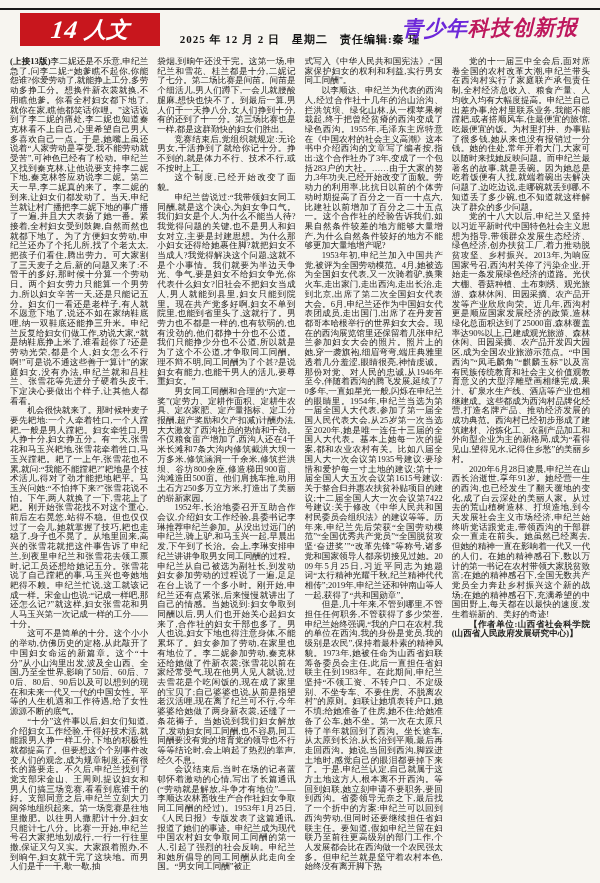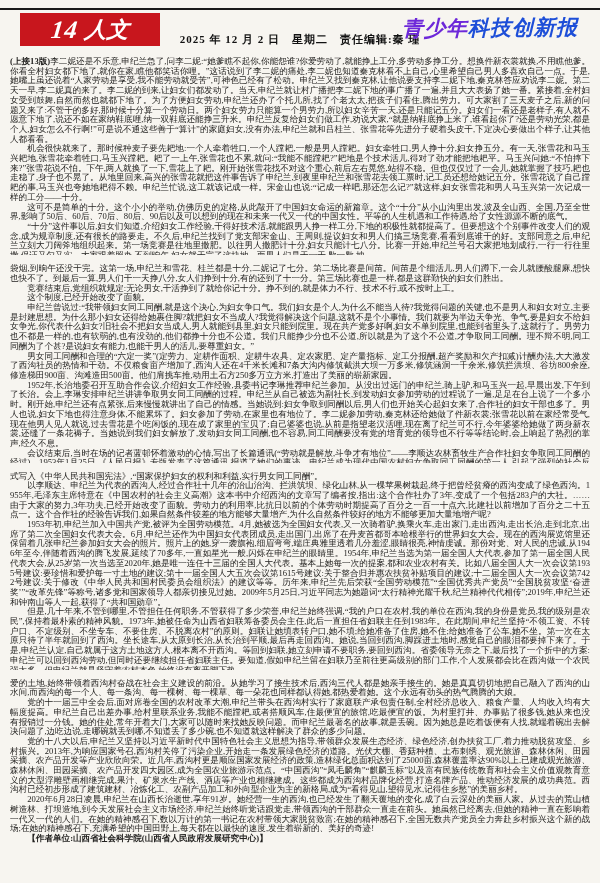--- a/index.html
+++ b/index.html
@@ -28,26 +28,26 @@
     position:absolute; left:0; right:0; top:32px; text-align:center;
     font-size:11px; font-weight:bold; letter-spacing:1px; color:#111;
   }
   .masthead {
     position:absolute; right:12px; top:14px;
     font-size:21px; font-weight:bold; font-style:italic;
     letter-spacing:1px; white-space:nowrap;
     transform:rotate(-0.5deg);
   }
   .masthead .mh-red { color:#6d28d9; }
-  .masthead .mh-blue { color:#1d4ed8;text-align:center; }
+  .masthead .mh-blue { color:#be185d;text-align:center; }
 
   
   .body-cols {
     position:absolute; top:57px; left:10px; right:10px; bottom:6px;
-    display:flex; gap:9px;flex-direction:column;
+    display:flex; gap:9px;
   }
   .col {
     flex:1 1 0; height:100%; overflow:hidden;
     font-size:8.6px; line-height:9.7px;
     text-align:justify; word-break:break-all;
     color:#232220;
   }
   .col p { text-indent:2em; }
   .col p.cont { text-indent:0; }
   .lead { font-weight:bold; }
@@ -91,21 +91,20 @@
     </div>
 
     <div class="col">
       <p class="cont">式写入《中华人民共和国宪法》,“国家保护妇女的权利和利益,实行男女同工同酬”。</p>
       <p>以李顺达、申纪兰为代表的西沟人,经过合作社十几年的治山治沟、拦洪筑坝、绿化山林,从一棵苹果树栽起,终于把曾经贫瘠的西沟变成了绿色西沟。1955年,毛泽东主席特意在《中国农村的社会主义高潮》这本书中介绍西沟的文章写了编者按,指出:这个合作社办了3年,变成了一个包括283户的大社。……由于大家的努力,3年功夫,已经开始改变了面貌。劳动力的利用率,比抗日以前的个体劳动时期提高了百分之一百一十点六,比建社以前增加了百分之二十五点一。这个合作社的经验告诉我们,如果自然条件较差的地方能够大量增产,为什么自然条件较好的地方不能够更加大量地增产呢?</p>
       <p>1953年初,申纪兰加入中国共产党,被评为全国劳动模范。4月,她被选为全国妇女代表,又一次骑着驴,换乘火车,走出家门,走出西沟,走出长治,走到北京,出席了第二次全国妇女代表大会。6月,申纪兰还作为中国妇女代表团成员,走出国门,出席了在丹麦首都哥本哈根举行的世界妇女大会。现在的西沟展览馆里还保留着几张申纪兰参加妇女大会的照片。照片上的她,穿一袭旗袍,细眉弯弯,端庄典雅里透着几分羞涩,眼睛很亮,神情虔诚。那份对党、对人民的忠诚,从1946年至今,伴随着西沟的腾飞发展,延续了70多年,一直如星光一般,闪烁在申纪兰的眼睛里。1954年,申纪兰当选为第一届全国人大代表,参加了第一届全国人民代表大会,从25岁第一次当选至2020年,她是唯一连任十三届的全国人大代表。基本上她每一次的提案,都和农业农村有关。比如八届全国人大一次会议第1935号建议:要珍惜和爱护每一寸土地的建议;第十一届全国人大五次会议第1615号建议:关于整合归并惠农扶贫补贴项目的建议;十二届全国人大一次会议第7422号建议:关于修改《中华人民共和国村民委员会组织法》的建议等等。历年来,申纪兰先后荣获“全国劳动模范”“全国优秀共产党员”“全国脱贫攻坚‘奋进奖’”“改革先锋”等称号,诸多党和国家领导人都亲切接见过她。2009年5月25日,习近平同志为她题词“太行精神光耀千秋,纪兰精神代代相传”;2019年,申纪兰还和钟南山等人一起,获得了“共和国勋章”。</p>
       <p>但是,几十年来,不管到哪里,不管担任任何职务,不管获得了多少荣誉,申纪兰始终强调,“我的户口在农村,我的单位在西沟,我的身份是党员,我的级别是农民”,保持着最朴素的精神风貌。1973年,她被任命为山西省妇联筹备委员会主任,此后一直担任省妇联主任到1983年。在此期间,申纪兰坚持“不领工资、不转户口、不定级别、不坐专车、不要住房、不脱离农村”的原则。妇联让她填表转户口,她不填;给她准备了住房,她不住;给她准备了公车,她不坐。第一次在太原只待了半年就回到了西沟。坐长途车,从太原到长治,从长治到平顺,最后再走回西沟。她说,当回到西沟,脚踩进土地时,感觉自己的眼泪都要掉下来了。于是,申纪兰认定,自己就属于这方土地这方人,根本离不开西沟。等回到妇联,她立刻申请不要职务,要回到西沟。省委领导无奈之下,最后找了一个折中的方案:申纪兰可以回到西沟劳动,但同时还要继续担任省妇联主任。要知道,假如申纪兰留在妇联乃至前往更高级别的部门工作,个人发展都会比在西沟做一个农民强太多。但申纪兰就是坚守着农村本色,始终没有离开脚下热</p>
     </div>
 
     <div class="col">
-      <p class="cont">爱的土地,始终带领着西沟村奋战在社会主义建设的前沿。从她学习了接生技术后,西沟三代人都是她亲手接生的。她是真真切切地把自己融入了西沟的山水间,而西沟的每一个人、每一条沟、每一棵树、每一棵草、每一朵花也同样都认得她,都热爱着她。这个永远有劲头的热气腾腾的大娘。</p>
       <p>党的十一届三中全会后,面对席卷全国的农村改革大潮,申纪兰带头在西沟村实行了家庭联产承包责任制,全村经济总收入、粮食产量、人均收入均有大幅度提高。申纪兰自己出差办事,给村里联系业务,我能不能蹚耙,或者搭顺风车,住最便宜的旅馆,吃最便宜的饭。为村里打井、办事贴了很多钱,她从来也没有报销过一分钱。她的住处,常年开着大门,大家可以随时来找她反映问题。而申纪兰最著名的故事,就是丢碗。因为她总是吃着饭便有人找,就端着碗出去解决问题了,边吃边说,走哪碗就丢到哪,不知道丢了多少碗,也不知道就这样解决了群众的多少问题。</p>
       <p>党的十八大以后,申纪兰又坚持以习近平新时代中国特色社会主义思想为指导,带领群众发展生态经济、绿色经济,创办扶贫工厂,着力推动脱贫攻坚、乡村振兴。2013年,为响应国家号召,西沟村关停了污染企业,开始走一条发展绿色经济的道路。光伏大棚、香菇种植、土布刺绣、观光旅游、森林休闲、田园采摘、农产品开发等产业欣欣向荣。近几年,西沟村更是顺应国家发展经济的政策,造林绿化总面积达到了25000亩,森林覆盖率达90%以上,已建成观光旅游、森林休闲、田园采摘、农产品开发四大园区,成为全国农业旅游示范点。“中国西沟”“凤毛麟角”“麒麟玉标”以及富有民族传统教育和社会主义价值观教育意义的大型浮雕壁画相继完成,果汁、矿泉水生产线、酒店等产业也相继建成。这些都成为西沟村品牌化经营,打造名牌产品、推动经济发展的成功典范。西沟村已经初步形成了建筑建材、冶炼化工、农副产品加工和外向型企业为主的新格局,成为“看得见山,望得见水,记得住乡愁”的美丽乡村。</p>
       <p>2020年6月28日凌晨,申纪兰在山西长治逝世,享年91岁。她经营一生的西沟,也已经发生了翻天覆地的变化,成了白云深处的美丽人家。从过去的荒山植树造林、打坝造地,到今天发展社会主义市场经济,申纪兰始终听党话跟党走,带领西沟的干部群众一直走在前头。她虽然已经离去,但她的精神一直在影响着一代又一代的人们。在她的精神感召下,数以万计的第一书记在农村带领大家脱贫致富;在她的精神感召下,全国无数共产党员全力奔赴乡村振兴这个新的战场;在她的精神感召下,充满希望的中国田野上,每天都在以最快的速度,发生着崭新的、美好的奇迹!</p>
       <p class="credit">【作者单位:山西省社会科学院(山西省人民政府发展研究中心)】</p>
     </div>
 
   </div>
 </div>
 
 </body></html>

